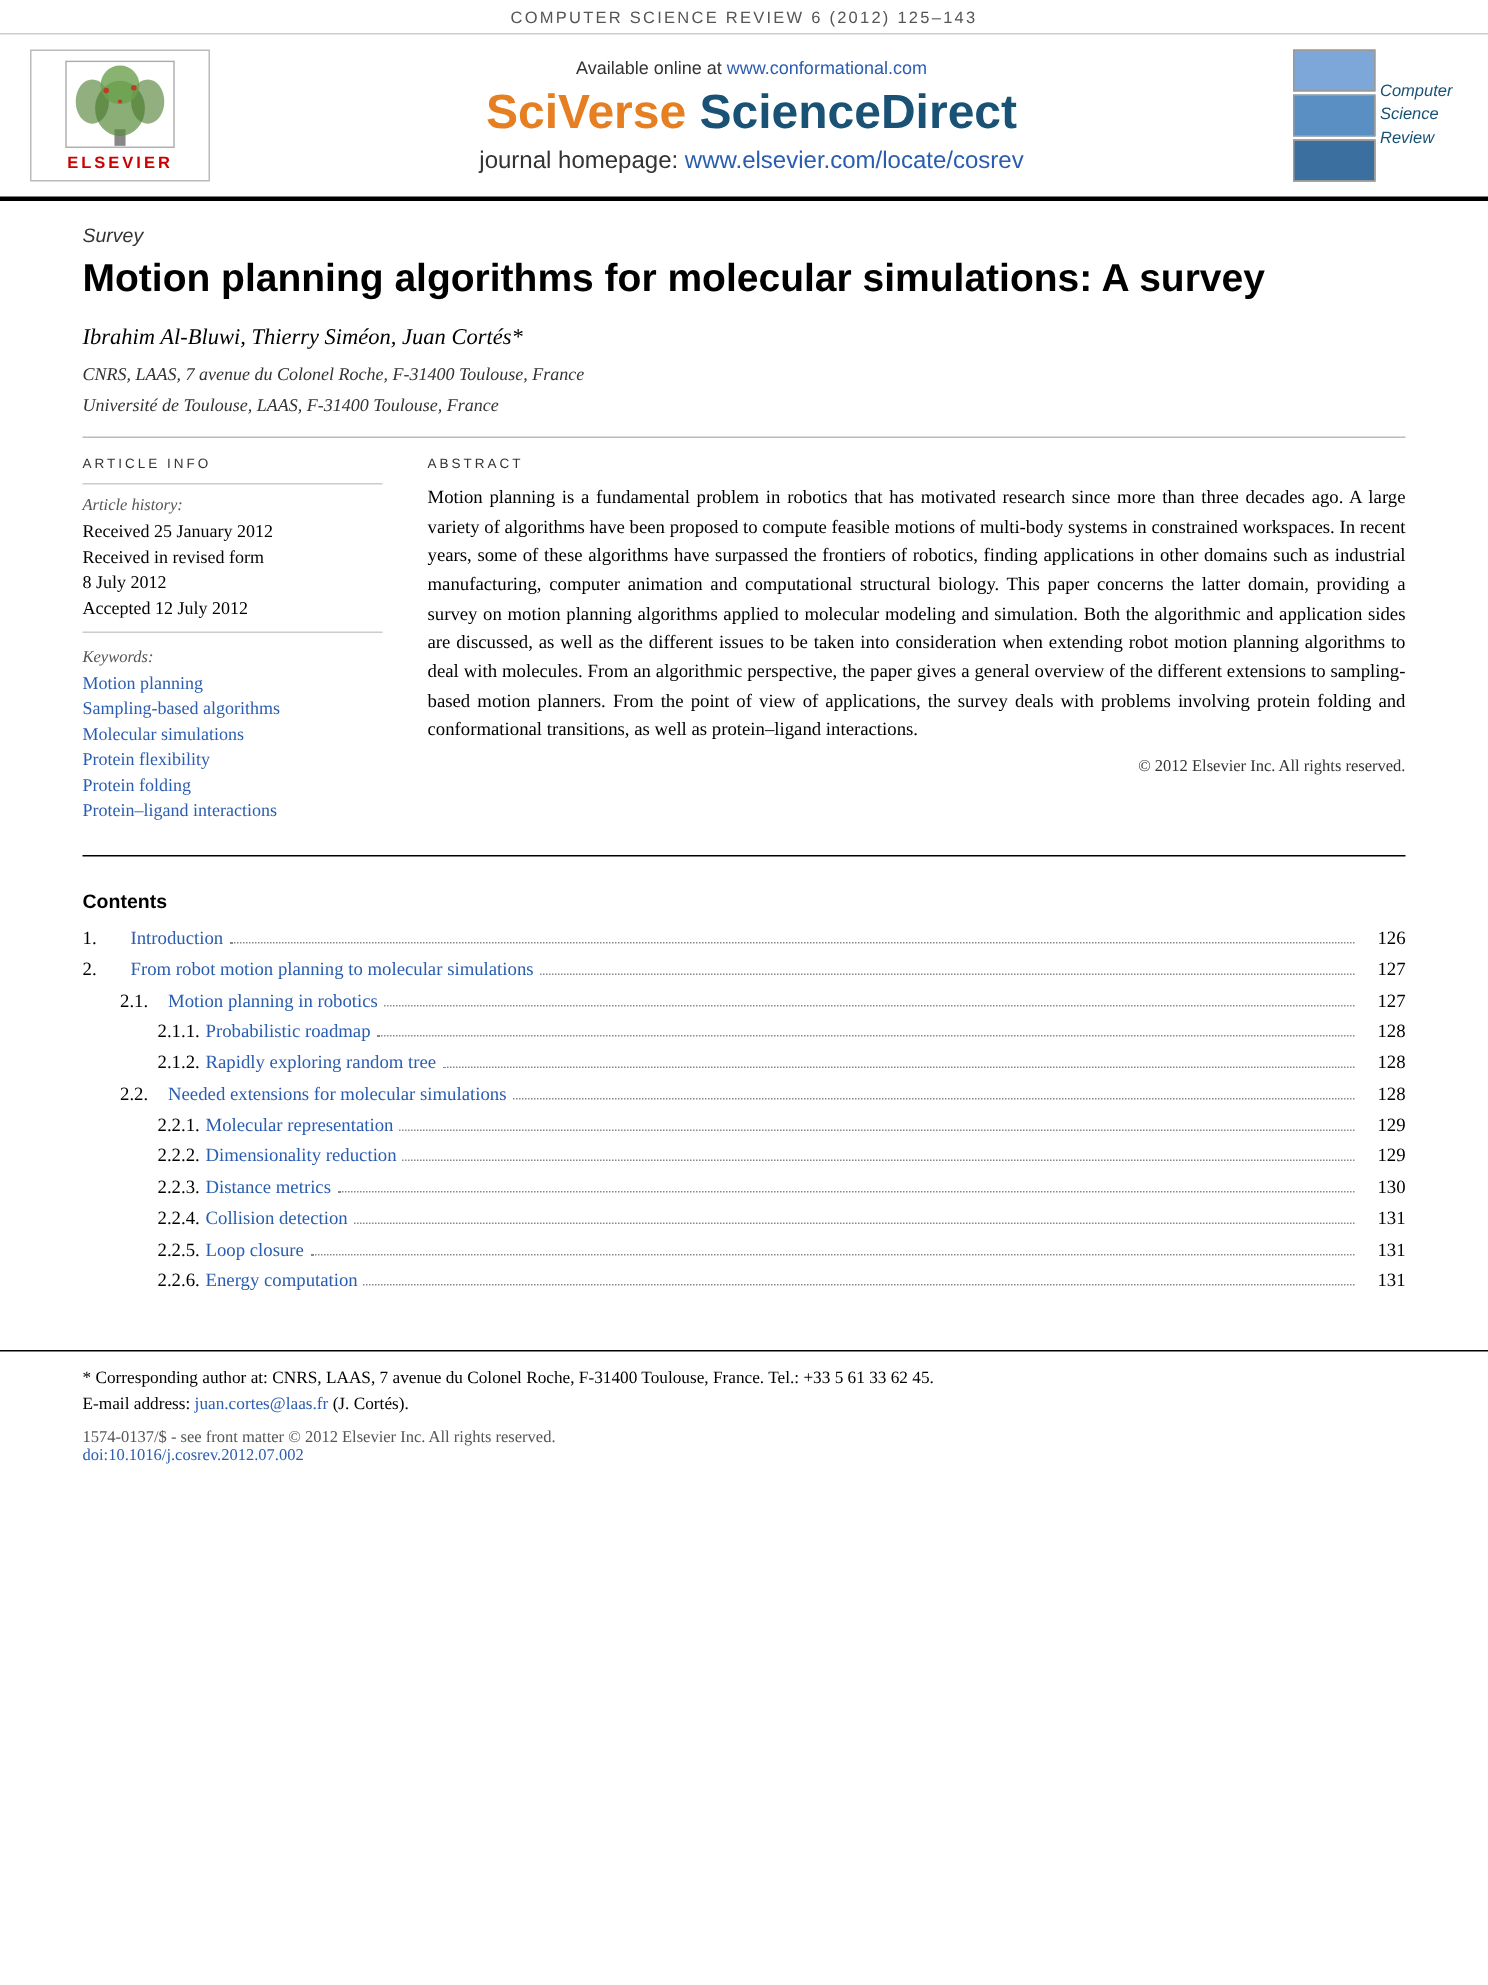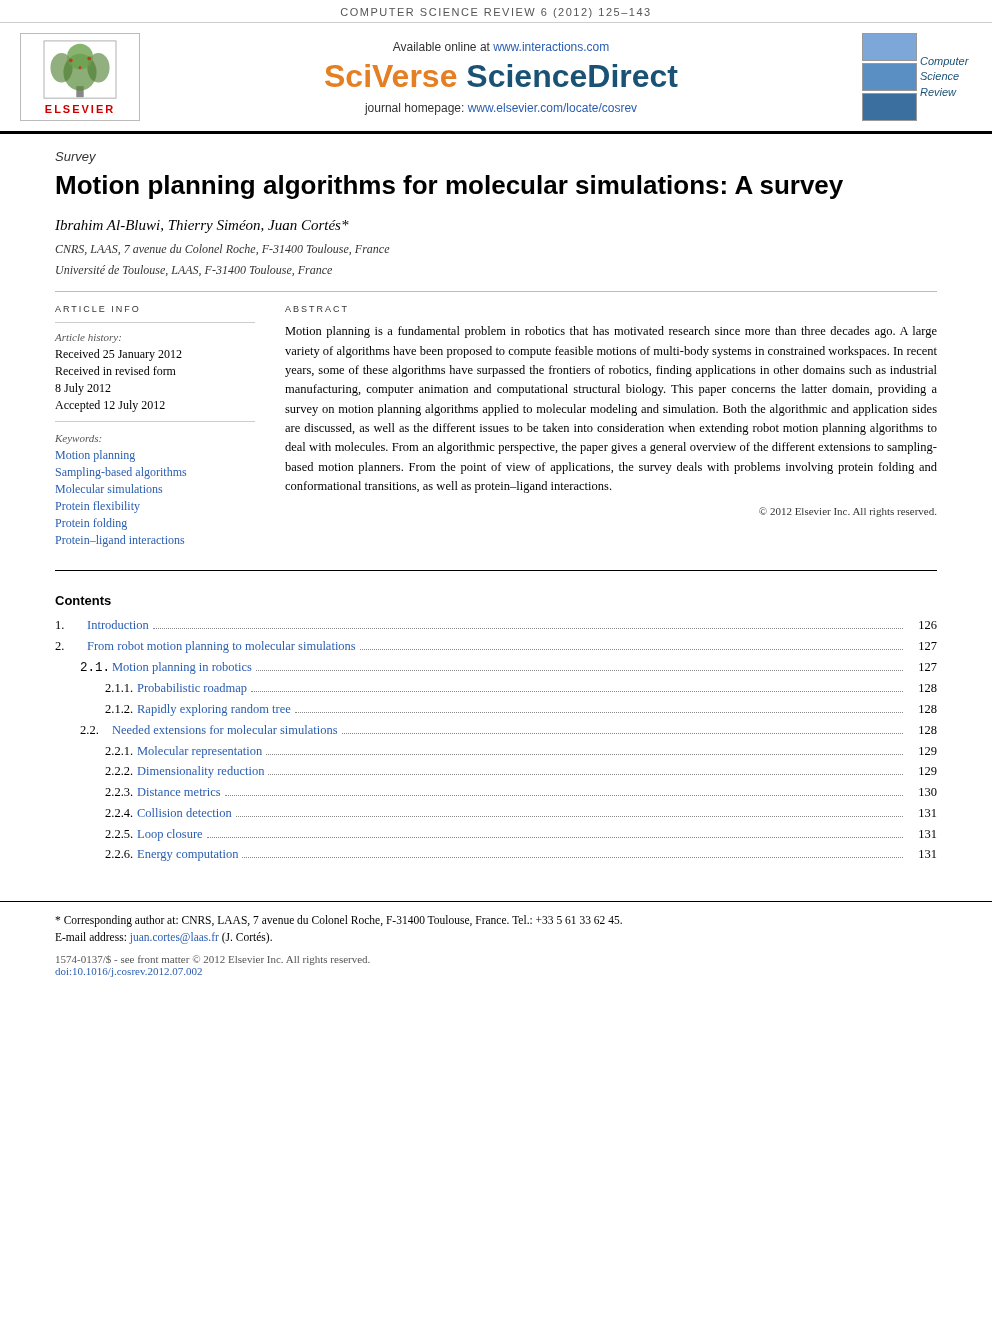--- a/index.html
+++ b/index.html
@@ -80,21 +80,21 @@
     .sciverse-title {
       font-size: 32px;
       font-weight: bold;
       color: #1a5276;
       font-family: Arial, sans-serif;
       margin-bottom: 6px;
     }
     .sciverse-title span.sci { color: #e67e22; }
     .sciverse-title span.direct { color: #1a5276; }
     .journal-homepage {
-      font-size: 12px;
+      font-size: 16px;
       font-family: Arial, sans-serif;
       color: #333;
     }
     .journal-homepage a { color: #2a5db0; text-decoration: none; }
     .header-right {
       width: 110px;
       display: flex;
       flex-direction: column;
       gap: 2px;
       flex-shrink: 0;
@@ -333,21 +333,21 @@
         <circle cx="40" cy="30" r="1.5" fill="#c0392b"></circle>
 
         <rect x="1" y="1" width="78" height="62" fill="none" stroke="#aaa" stroke-width="1"></rect>
       </svg>
       <div class="elsevier-text">ELSEVIER</div>
     </div>
 
     <div class="header-center">
       <div class="available-text">
         <span>Available online at</span>
-        <a>www.interactions.com</a>
+        <a>www.conformational.com</a>
       </div>
       <div class="sciverse-title">
         <span class="sci">SciVerse </span><span class="direct">ScienceDirect</span>
       </div>
       <div class="journal-homepage">
         <span>journal homepage:</span>
         <a>www.elsevier.com/locate/cosrev</a>
       </div>
     </div>
 
@@ -422,21 +422,21 @@
       <span class="toc-dots"></span>
       <span class="toc-page">126</span>
     </div>
           <div class="toc-item">
       <span style="padding-left:0px; flex-shrink:0; width:32px;">2.</span>
       <a style="color:#2a5db0; text-decoration:none; white-space:nowrap;">From robot motion planning to molecular simulations</a>
       <span class="toc-dots"></span>
       <span class="toc-page">127</span>
     </div>
           <div class="toc-item">
-      <span style="padding-left:25px; flex-shrink:0; width:57px;font-family:Liberation Mono, monospace;">2.1.</span>
+      <span style="padding-left:25px; flex-shrink:0; width:57px;">2.1.</span>
       <a style="color:#2a5db0; text-decoration:none; white-space:nowrap;">Motion planning in robotics</a>
       <span class="toc-dots"></span>
       <span class="toc-page">127</span>
     </div>
           <div class="toc-item">
       <span style="padding-left:50px; flex-shrink:0; width:82px;">2.1.1.</span>
       <a style="color:#2a5db0; text-decoration:none; white-space:nowrap;">Probabilistic roadmap</a>
       <span class="toc-dots"></span>
       <span class="toc-page">128</span>
     </div>

